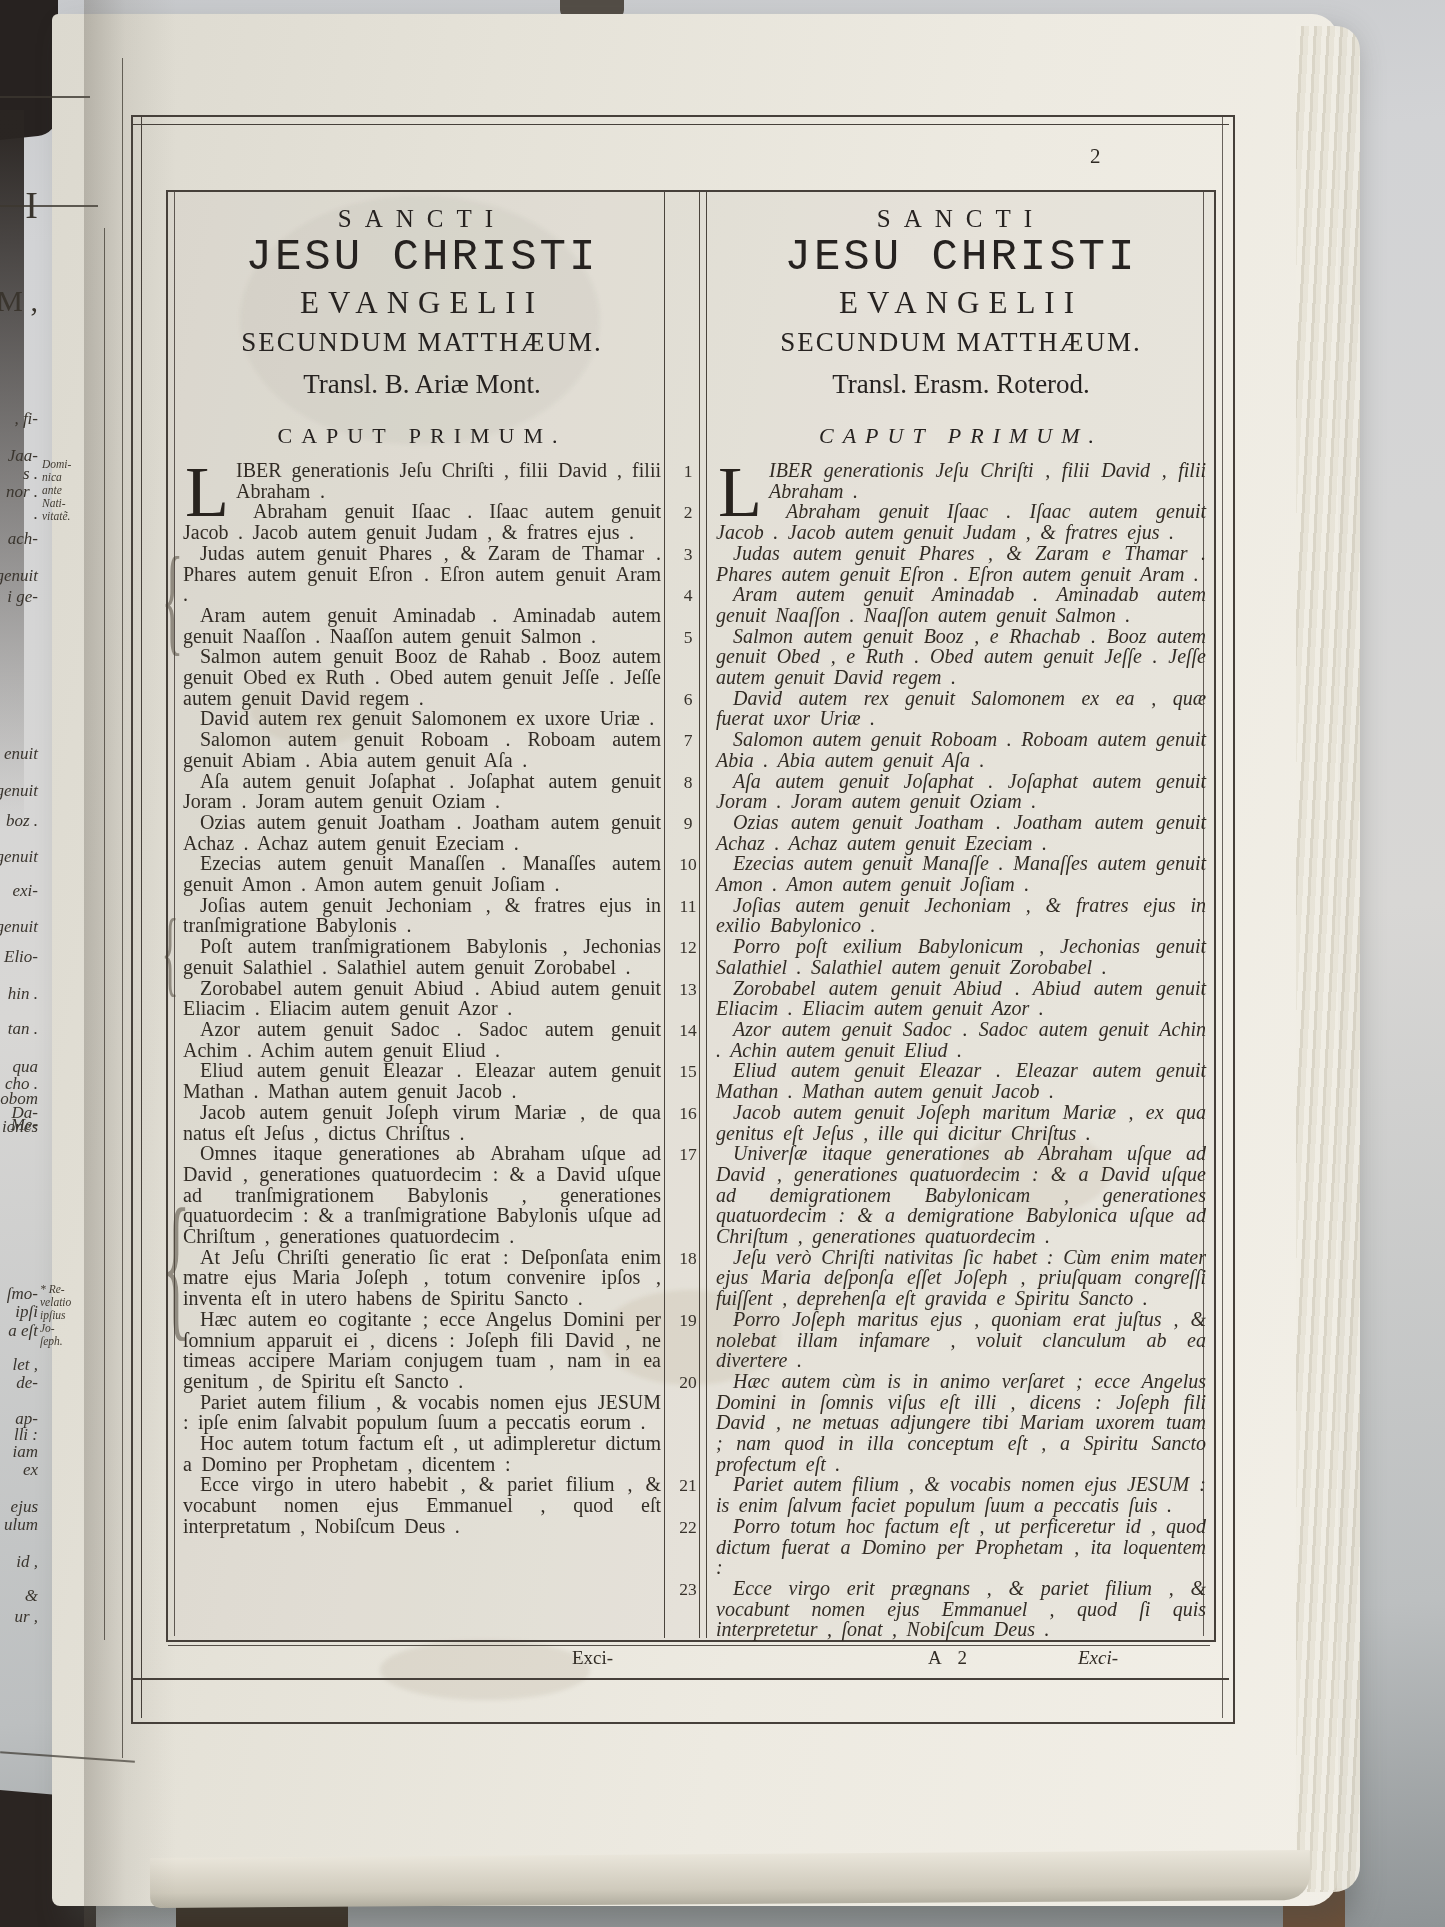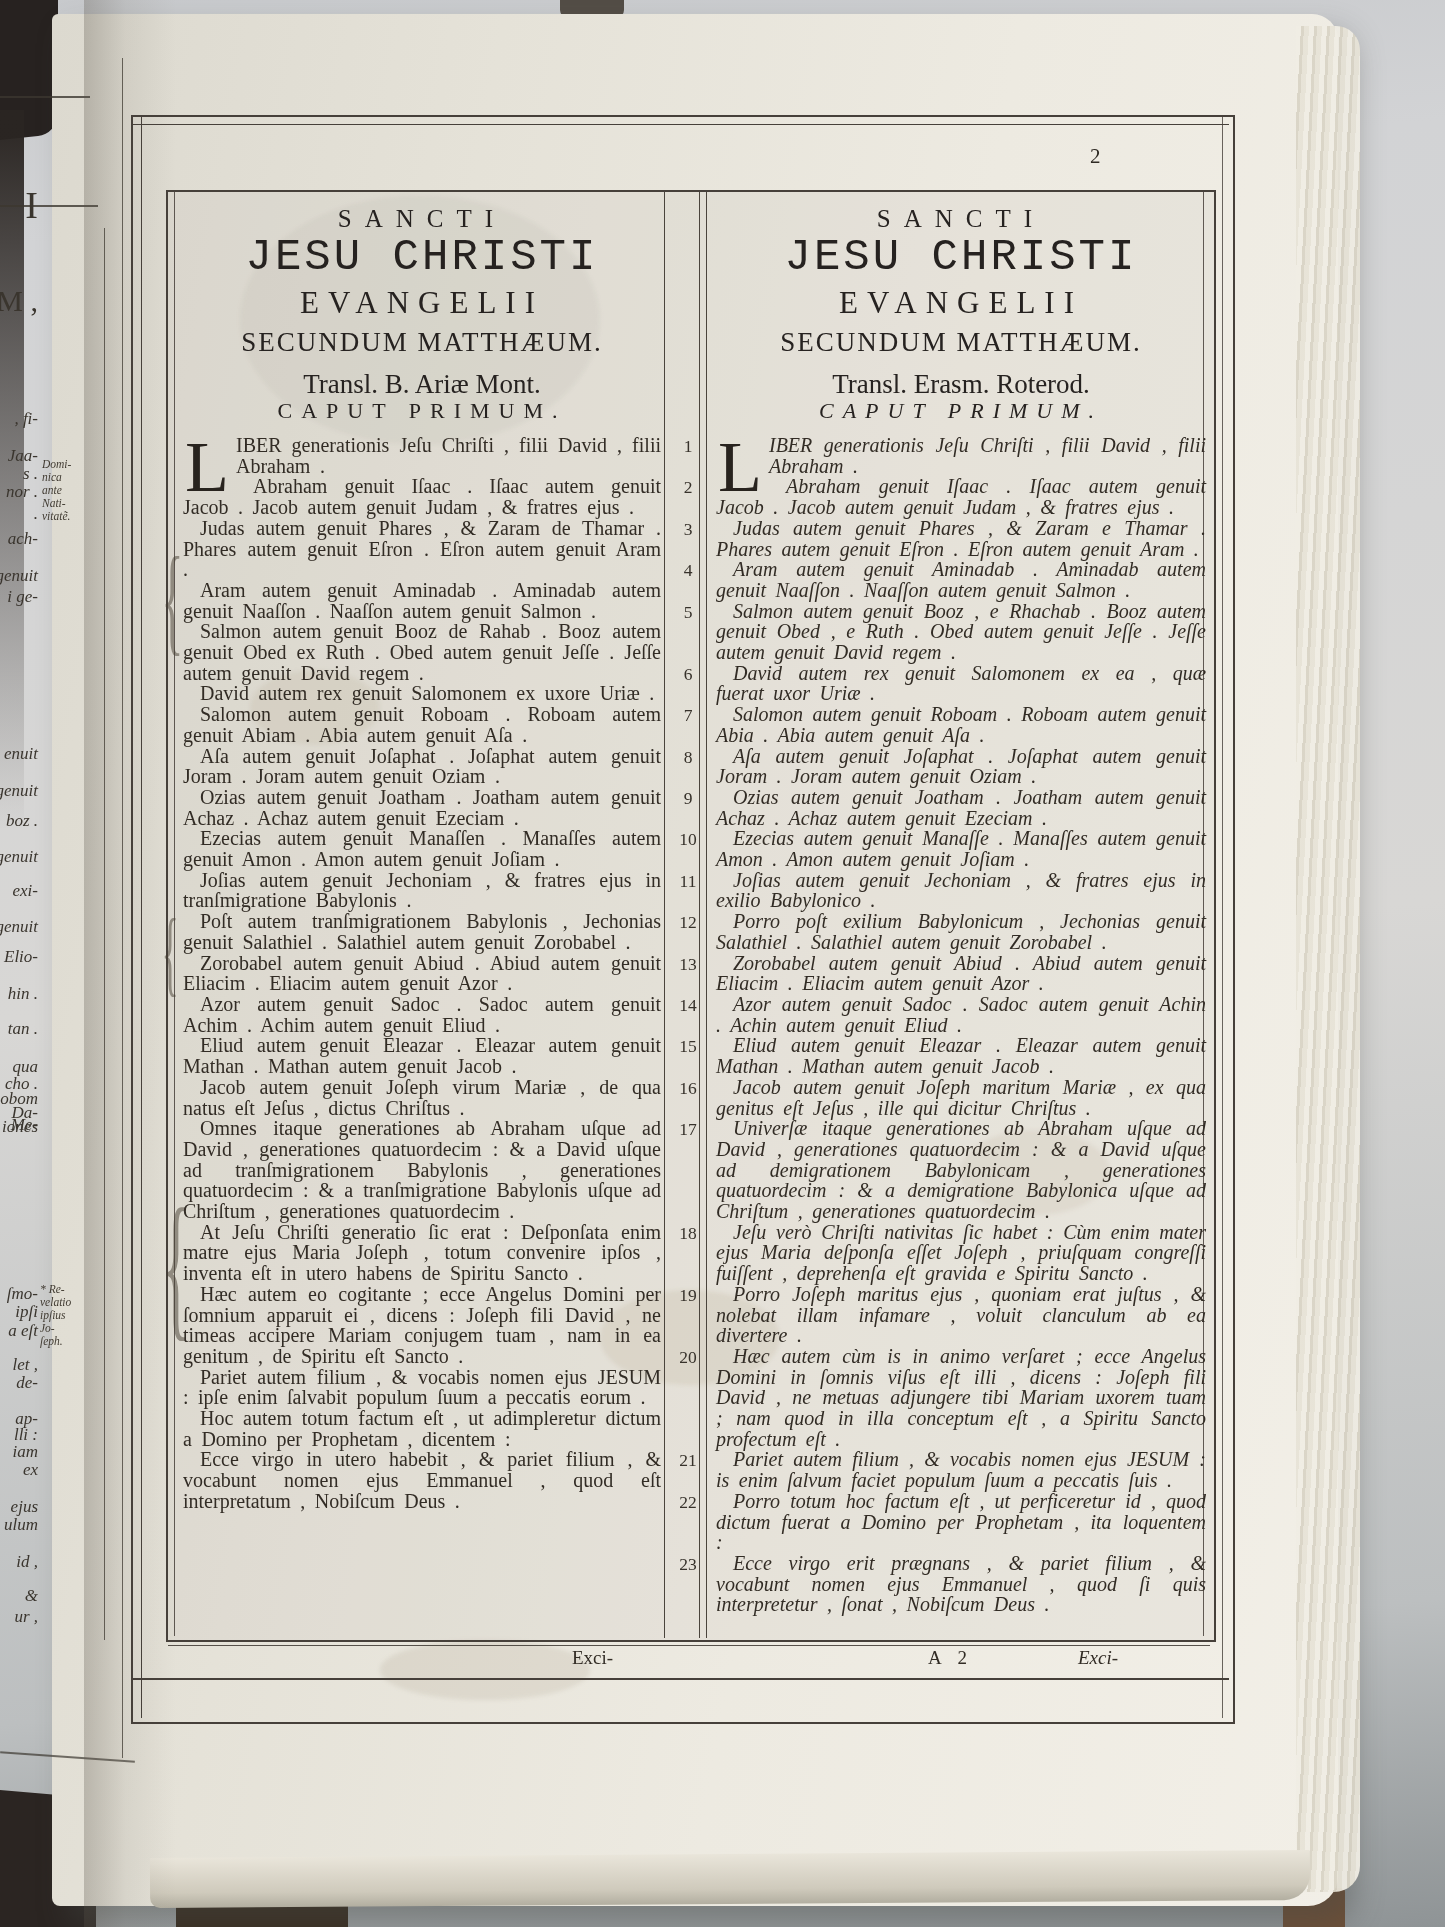--- a/index.html
+++ b/index.html
@@ -54,21 +54,21 @@
   
   .col{top:192px;}
   #left-col{left:183px;width:478px;}
   #right-col{left:716px;width:490px;}
   .hdr{text-align:center;color:#262220;}
   .h1{margin-top:14px;font-size:25px;line-height:26px;letter-spacing:13px;}
   .h2{margin-top:2px;font-size:44px;line-height:46px;letter-spacing:3px;font-family:Liberation Mono, monospace;}
   .h3{margin-top:6px;font-size:31px;line-height:33px;letter-spacing:9px;}
   .h4{margin-top:8px;font-size:27px;line-height:30px;letter-spacing:2px;}
   .h5{margin-top:12px;font-size:27px;line-height:30px;}
-  .h6{margin-top:0;margin-bottom:12px;font-size:22px;line-height:24px;letter-spacing:9px;}
+  .h6{margin-top:25px;margin-bottom:12px;font-size:22px;line-height:24px;letter-spacing:9px;}
   #right-col .h6{font-style:italic;}
   .verses{margin-top:0;}
   .verse{margin:0;font-size:20px;line-height:20.7px;word-spacing:4.5px;text-align:justify;
          text-indent:17px;color:#322c25;position:relative;}
   .verse.first{text-indent:0;}
   #right-col .verse{font-style:italic;}
   .dropcap{float:left;font-size:72px;line-height:58px;margin:3px 7px 0 2px;font-style:normal;color:#28231e;}
   .vnum{position:absolute;left:-46px;top:1px;width:36px;text-align:center;font-style:normal;
         font-size:17.5px;line-height:20px;text-indent:0;color:#37322b;}
   

